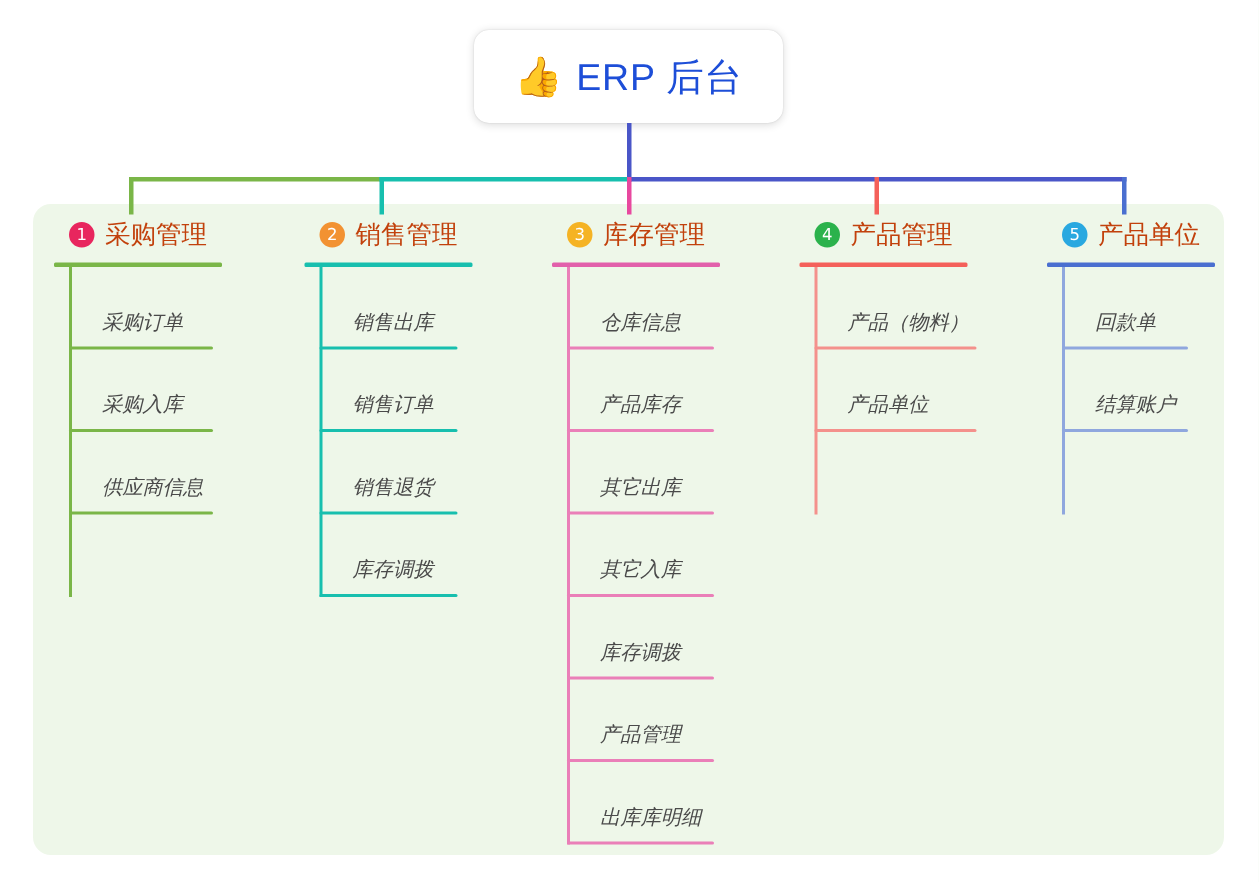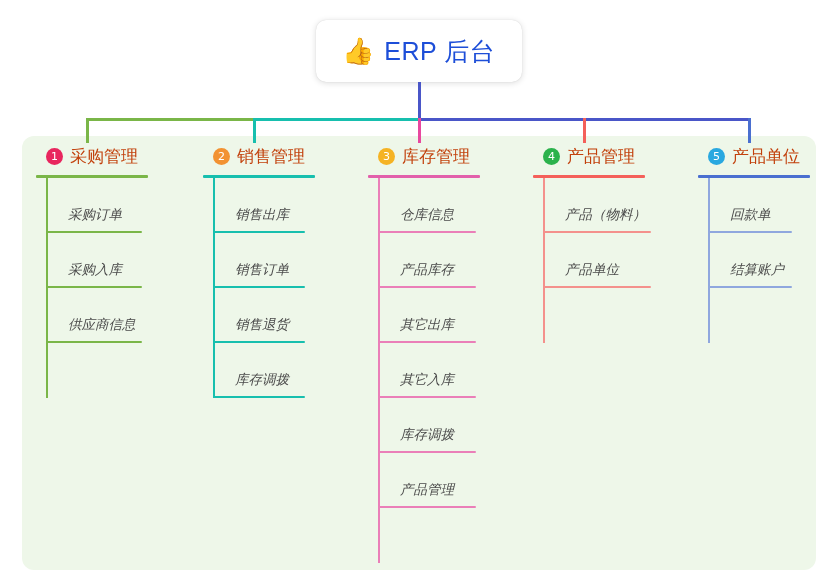--- a/index.html
+++ b/index.html
@@ -226,20 +226,24 @@
           <div class="leaf-rule" style="width: 98px; background: rgb(234, 127, 184);"></div>
         </div>
         <div class="leaf">
           <div class="leaf-label">库存调拨</div>
           <div class="leaf-rule" style="width: 98px; background: rgb(234, 127, 184);"></div>
         </div>
         <div class="leaf">
           <div class="leaf-label">产品管理</div>
           <div class="leaf-rule" style="width: 98px; background: rgb(234, 127, 184);"></div>
         </div>
+        <div class="leaf">
+          <div class="leaf-label">出库库明细</div>
+          <div class="leaf-rule" style="width: 98px; background: rgb(234, 127, 184);"></div>
+        </div>
       </div>
     </div>
     <div class="column" style="left: 533px; width: 152px;">
       <div class="col-header">
         <span class="badge" style="background: rgb(43, 178, 76);">4</span>
         <span class="col-title">产品管理</span>
       </div>
       <div class="col-rule" style="width: 112px; background: rgb(244, 96, 90);"></div>
       <div class="leaves" style="margin-left: 10px;">
         <div class="leaf-spine" style="background: rgb(244, 145, 140); height: 165px;"></div>

